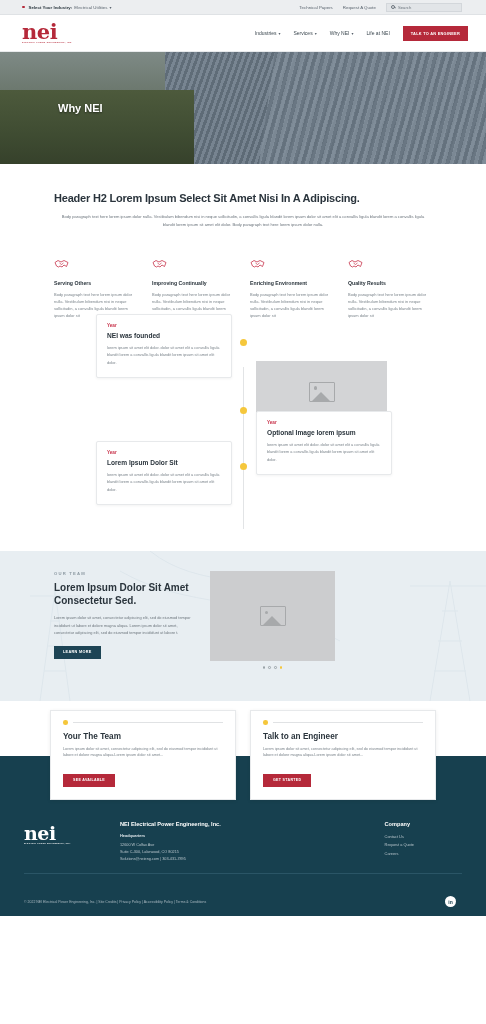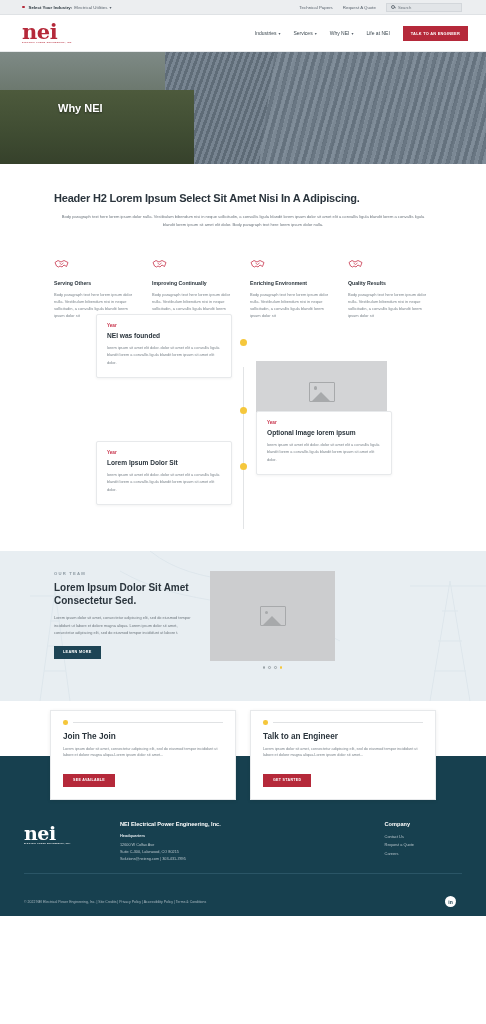--- a/index.html
+++ b/index.html
@@ -311,21 +311,21 @@
 
   <div class="cta-zone">
     <div class="cta-top"></div>
     <div class="cta-bot"></div>
     <div class="cta-row">
       <div class="cta-card">
         <div class="cta-rule">
           <span class="cta-bullet"></span>
           <span class="cta-line"></span>
         </div>
-        <div class="cta-h">Join The Join</div>
+        <div class="cta-h">Your The Team</div>
         <div class="cta-p">Lorem ipsum dolor sit amet, consectetur adipiscing elit, sed do eiusmod tempor incididunt ut labore et dolore magna aliqua.Lorem ipsum dolor sit amet...</div>
         <div class="cta-btn">SEE AVAILABLE</div>
       </div>
       <div class="cta-card">
         <div class="cta-rule">
           <span class="cta-bullet"></span>
           <span class="cta-line"></span>
         </div>
         <div class="cta-h">Talk to an Engineer</div>
         <div class="cta-p">Lorem ipsum dolor sit amet, consectetur adipiscing elit, sed do eiusmod tempor incididunt ut labore et dolore magna aliqua.Lorem ipsum dolor sit amet...</div>

